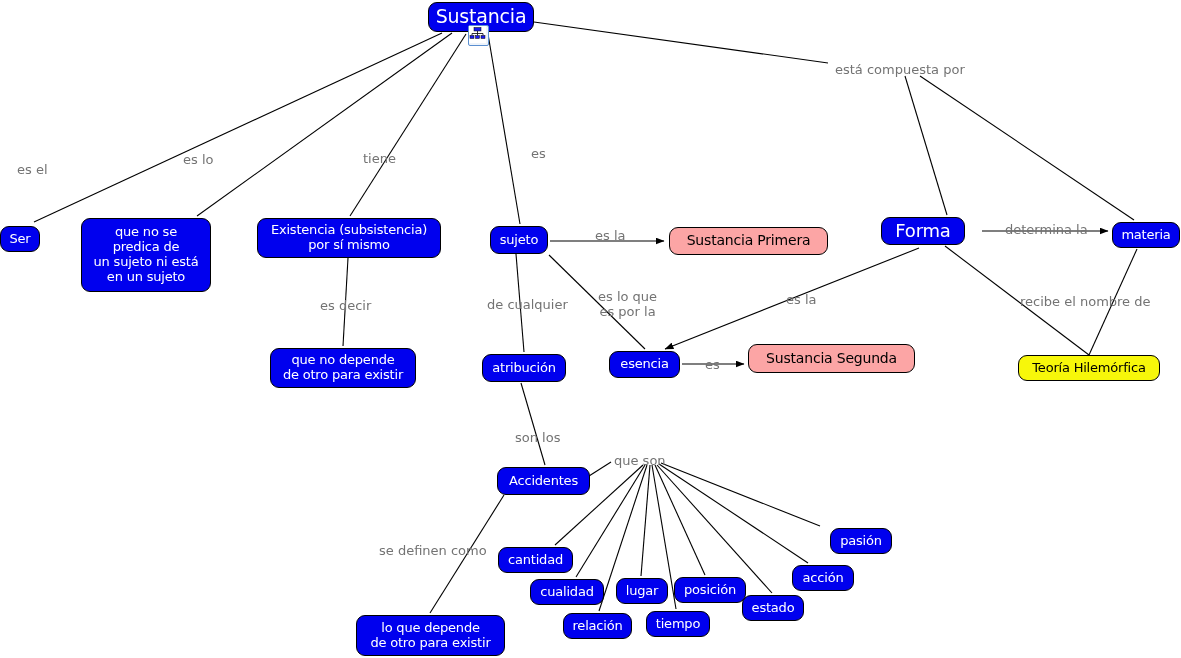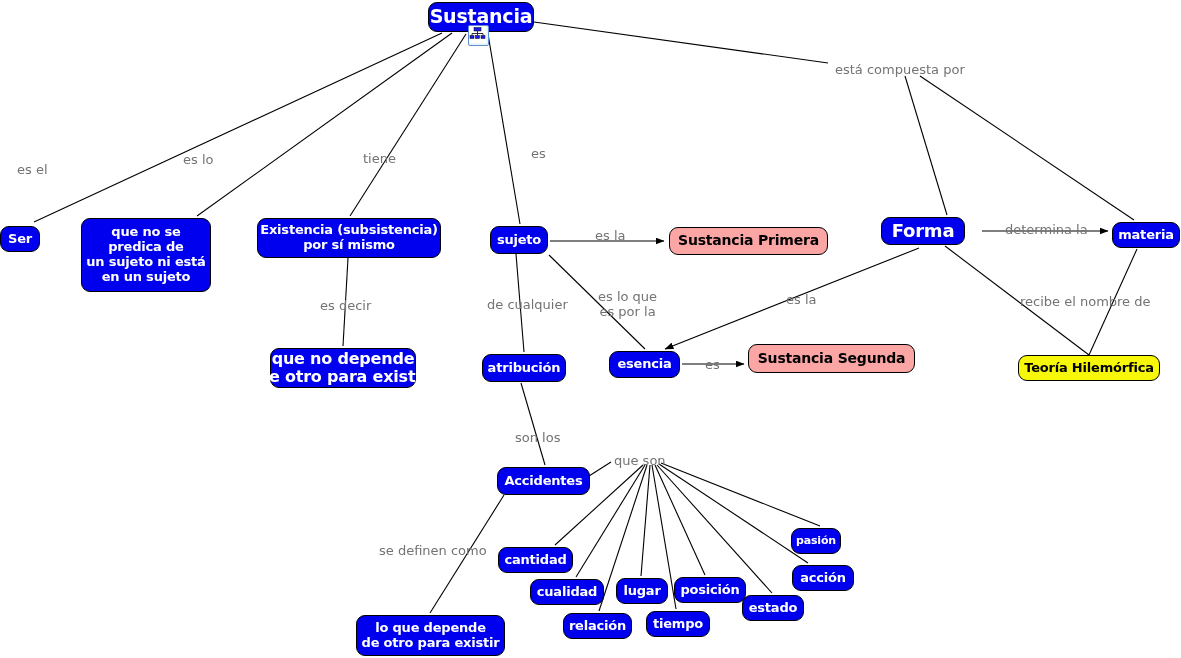--- a/index.html
+++ b/index.html
@@ -28,21 +28,21 @@
   }
   .node {
     position: absolute;
     box-sizing: border-box;
     display: flex;
     align-items: center;
     justify-content: center;
     text-align: center;
     border: 1px solid #000000;
     border-radius: 9px;
-    font-weight: bold;
+    font-weight: normal;
     line-height: 1.14;
     white-space: pre;
     letter-spacing: -0.2px;
     z-index: 5;
   }
   .node.blue {
     background: #0000ee;
     color: #ffffff;
   }
   .node.cyan {
@@ -139,42 +139,42 @@
     </div>
   <div id="node-layer">
       <div class="node blue" style="left: 428px; top: 2px; width: 106px; height: 30px; font-size: 19px;">Sustancia</div>
       <div class="node blue" style="left: 0px; top: 226px; width: 40px; height: 26px; font-size: 13px;">Ser</div>
       <div class="node blue" style="left: 81px; top: 218px; width: 130px; height: 74px; font-size: 13px;">que no se
 predica de
 un sujeto ni está
 en un sujeto</div>
       <div class="node blue" style="left: 257px; top: 218px; width: 184px; height: 40px; font-size: 13px;">Existencia (subsistencia)
 por sí mismo</div>
-      <div class="node blue" style="left: 270px; top: 348px; width: 146px; height: 40px; font-size: 16px;">que no depende
+      <div class="node blue" style="left: 270px; top: 348px; width: 146px; height: 40px; font-size: 13px;">que no depende
 de otro para existir</div>
       <div class="node blue" style="left: 490px; top: 226px; width: 58px; height: 28px; font-size: 13px;">sujeto</div>
       <div class="node cyan" style="left: 669px; top: 227px; width: 159px; height: 28px; font-size: 14px;">Sustancia Primera</div>
       <div class="node blue" style="left: 482px; top: 354px; width: 84px; height: 28px; font-size: 13px;">atribución</div>
       <div class="node blue" style="left: 609px; top: 351px; width: 71px; height: 27px; font-size: 13px;">esencia</div>
       <div class="node cyan" style="left: 748px; top: 344px; width: 167px; height: 29px; font-size: 14px;">Sustancia Segunda</div>
       <div class="node blue" style="left: 881px; top: 217px; width: 84px; height: 28px; font-size: 18px;">Forma</div>
       <div class="node blue" style="left: 1112px; top: 222px; width: 68px; height: 26px; font-size: 13px;">materia</div>
       <div class="node yellow" style="left: 1018px; top: 355px; width: 142px; height: 26px; font-size: 13px;">Teoría Hilemórfica</div>
       <div class="node blue" style="left: 497px; top: 467px; width: 93px; height: 28px; font-size: 13px;">Accidentes</div>
       <div class="node blue" style="left: 356px; top: 615px; width: 149px; height: 41px; font-size: 13px;">lo que depende
 de otro para existir</div>
       <div class="node blue" style="left: 498px; top: 547px; width: 75px; height: 26px; font-size: 13px;">cantidad</div>
       <div class="node blue" style="left: 530px; top: 579px; width: 74px; height: 26px; font-size: 13px;">cualidad</div>
       <div class="node blue" style="left: 563px; top: 613px; width: 69px; height: 26px; font-size: 13px;">relación</div>
       <div class="node blue" style="left: 616px; top: 578px; width: 52px; height: 26px; font-size: 13px;">lugar</div>
       <div class="node blue" style="left: 646px; top: 611px; width: 64px; height: 26px; font-size: 13px;">tiempo</div>
       <div class="node blue" style="left: 674px; top: 577px; width: 72px; height: 26px; font-size: 13px;">posición</div>
       <div class="node blue" style="left: 742px; top: 595px; width: 62px; height: 26px; font-size: 13px;">estado</div>
       <div class="node blue" style="left: 780px; top: 565px; width: 62px; height: 26px; font-size: 13px; margin-left: 12px;">acción</div>
-      <div class="node blue" style="left: 791px; top: 528px; width: 50px; height: 26px; font-size: 11px;">pasión</div>
+      <div class="node blue" style="left: 830px; top: 528px; width: 62px; height: 26px; font-size: 13px;">pasión</div>
     </div>
 
   <div class="root-icon" style="left:468px; top:25px;">
     <svg width="17" height="17" viewBox="0 0 17 17" aria-hidden="true">
       <rect x="0" y="0" width="17" height="17" fill="#ffffff"></rect>
       <rect x="5" y="1.5" width="7" height="3.5" fill="#1a1aee" stroke="#000" stroke-width="0.5"></rect>
       <line x1="8.5" y1="5" x2="8.5" y2="7.5" stroke="#000" stroke-width="0.8"></line>
       <line x1="3" y1="7.5" x2="14" y2="7.5" stroke="#000" stroke-width="0.8"></line>
       <line x1="3" y1="7.5" x2="3" y2="9.5" stroke="#000" stroke-width="0.8"></line>
       <line x1="8.5" y1="7.5" x2="8.5" y2="9.5" stroke="#000" stroke-width="0.8"></line>

